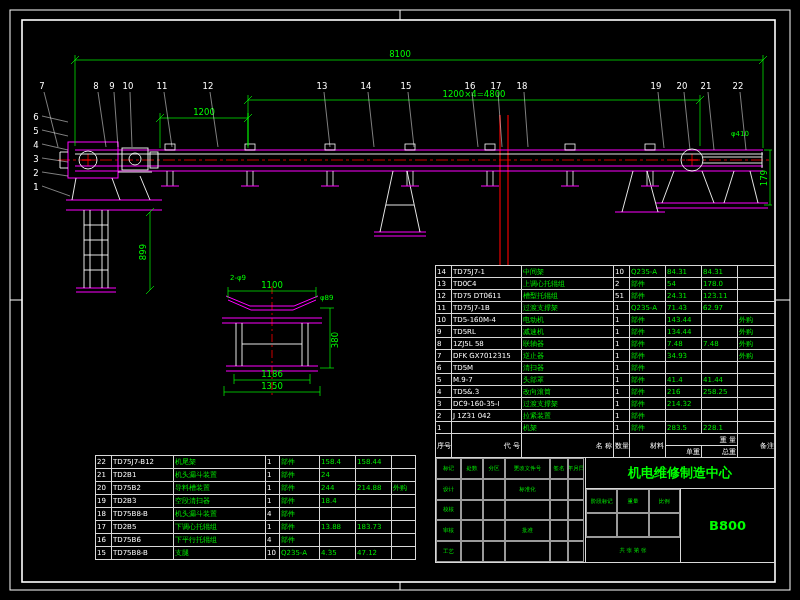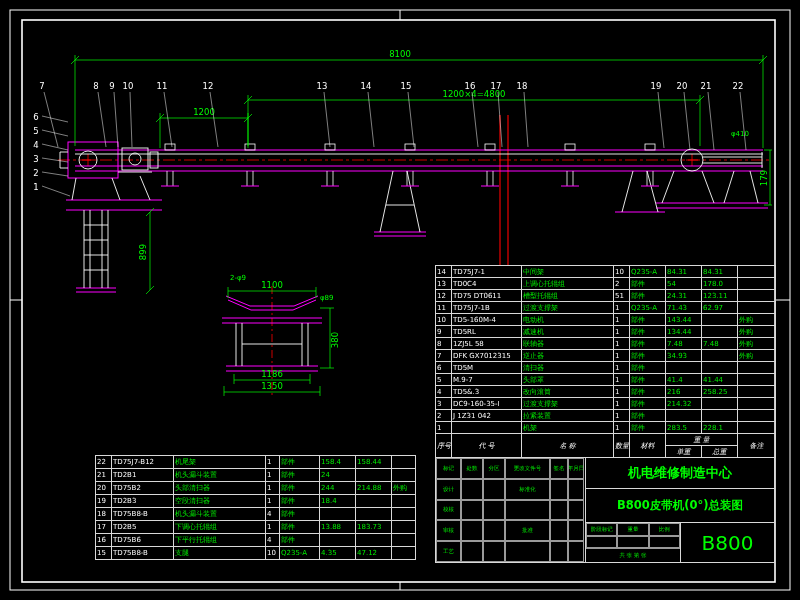--- a/index.html
+++ b/index.html
@@ -8,21 +8,21 @@
   svg{position:absolute;left:0;top:0;}
   svg text{font-family:"DejaVu Sans",sans-serif;}
   .dim{fill:#00ff00;font-size:8.5px;}
   .dim-s{fill:#00ff00;font-size:7px;}
   .balloon{fill:#ffffff;font-size:8.5px;}
   table.bom{position:absolute;border-collapse:collapse;table-layout:fixed;}
   table.bom td{border:1px solid #d9d9d9;font-size:7px;line-height:10px;
       padding:0 1px;overflow:hidden;white-space:nowrap;color:#00ee00;height:11px;}
   #bom-left td{height:12px;}
   table.bom td.c0,table.bom td.c1,table.bom td.c3{color:#ffffff;}
-  table.bom td.hc{color:#ffffff;text-align:center;font-style:italic;}
+  table.bom td.hc{color:#ffffff;text-align:right;}
   #bom-left{left:95px;top:455px;width:320px;}
   #bom-right{left:435px;top:265px;width:340px;}
   #title-block{position:absolute;left:435px;top:457px;width:340px;height:106px;
       border:1px solid #d9d9d9;display:flex;box-sizing:border-box;}
   #tb-left{width:150px;display:grid;box-sizing:border-box;
       grid-template-columns:25px 22px 22px 45px 18px 16px;
       grid-auto-rows:1fr;border-right:1px solid #d9d9d9;}
   #tb-left div{border:0.5px solid #9a9a9a;font-size:5.5px;color:#00ee00;
       overflow:hidden;white-space:nowrap;display:flex;align-items:center;justify-content:center;}
   #tb-right{width:188px;display:flex;flex-direction:column;box-sizing:border-box;}
@@ -31,21 +31,21 @@
   .tb-title{flex:0 0 33px;border-bottom:1px solid #d9d9d9;display:flex;
       align-items:center;justify-content:center;color:#00ff00;font-size:11.5px;font-weight:bold;}
   .tb-bottom{flex:1;display:flex;}
   .tb-stage{width:94px;border-right:1px solid #d9d9d9;display:flex;flex-direction:column;}
   .tb-stage-row{flex:1;display:flex;}
   .tb-stage-row div{flex:1;border:0.5px solid #9a9a9a;font-size:5.5px;color:#00ee00;
       display:flex;align-items:center;justify-content:center;overflow:hidden;white-space:nowrap;}
   .tb-sheet{flex:1;border-top:0.5px solid #9a9a9a;font-size:5.5px;color:#00ee00;
       display:flex;align-items:center;justify-content:center;}
   .tb-dwgno{flex:1;display:flex;align-items:center;justify-content:center;
-      color:#00ff00;font-size:20px;font-weight:normal;}
+      color:#00ff00;font-size:13px;font-weight:bold;}
 </style>
 </head>
 <body>
 
 <svg width="800" height="600" viewBox="0 0 800 600">
 
   <g stroke="#ffffff" fill="none">
     <rect x="10" y="10" width="780" height="580" stroke-width="1"></rect>
     <rect x="22" y="20" width="753" height="562" stroke-width="1.6"></rect>
     <path d="M10 300 L22 300 M775 300 L790 300 M400 10 L400 20 M400 582 L400 590" stroke-width="1"></path>
@@ -193,21 +193,21 @@
         <td class="c2">机头漏斗装置</td>
         <td class="c3">1</td>
         <td class="c4">部件</td>
         <td class="c5">24</td>
         <td class="c6"></td>
         <td class="c7"></td>
       </tr>
       <tr>
         <td class="c0">20</td>
         <td class="c1">TD75B2</td>
-        <td class="c2">头部清扫器</td>
+        <td class="c2">导料槽装置</td>
         <td class="c3">1</td>
         <td class="c4">部件</td>
         <td class="c5">244</td>
         <td class="c6">214.88</td>
         <td class="c7">外购</td>
       </tr>
       <tr>
         <td class="c0">19</td>
         <td class="c1">TD2B3</td>
         <td class="c2">空段清扫器</td>
@@ -458,21 +458,20 @@
       <div></div>
       <div>工艺</div>
       <div></div>
       <div></div>
       <div></div>
       <div></div>
       <div></div>
     </div>
   <div id="tb-right">
     <div class="tb-company">机电维修制造中心</div>
-    <div class="tb-title">B800皮带机(0°)总装图</div>
     <div class="tb-bottom">
       <div class="tb-stage">
         <div class="tb-stage-row">
           <div>阶段标记</div>
           <div>重量</div>
           <div>比例</div>
         </div>
         <div class="tb-stage-row">
           <div></div>
           <div></div>

